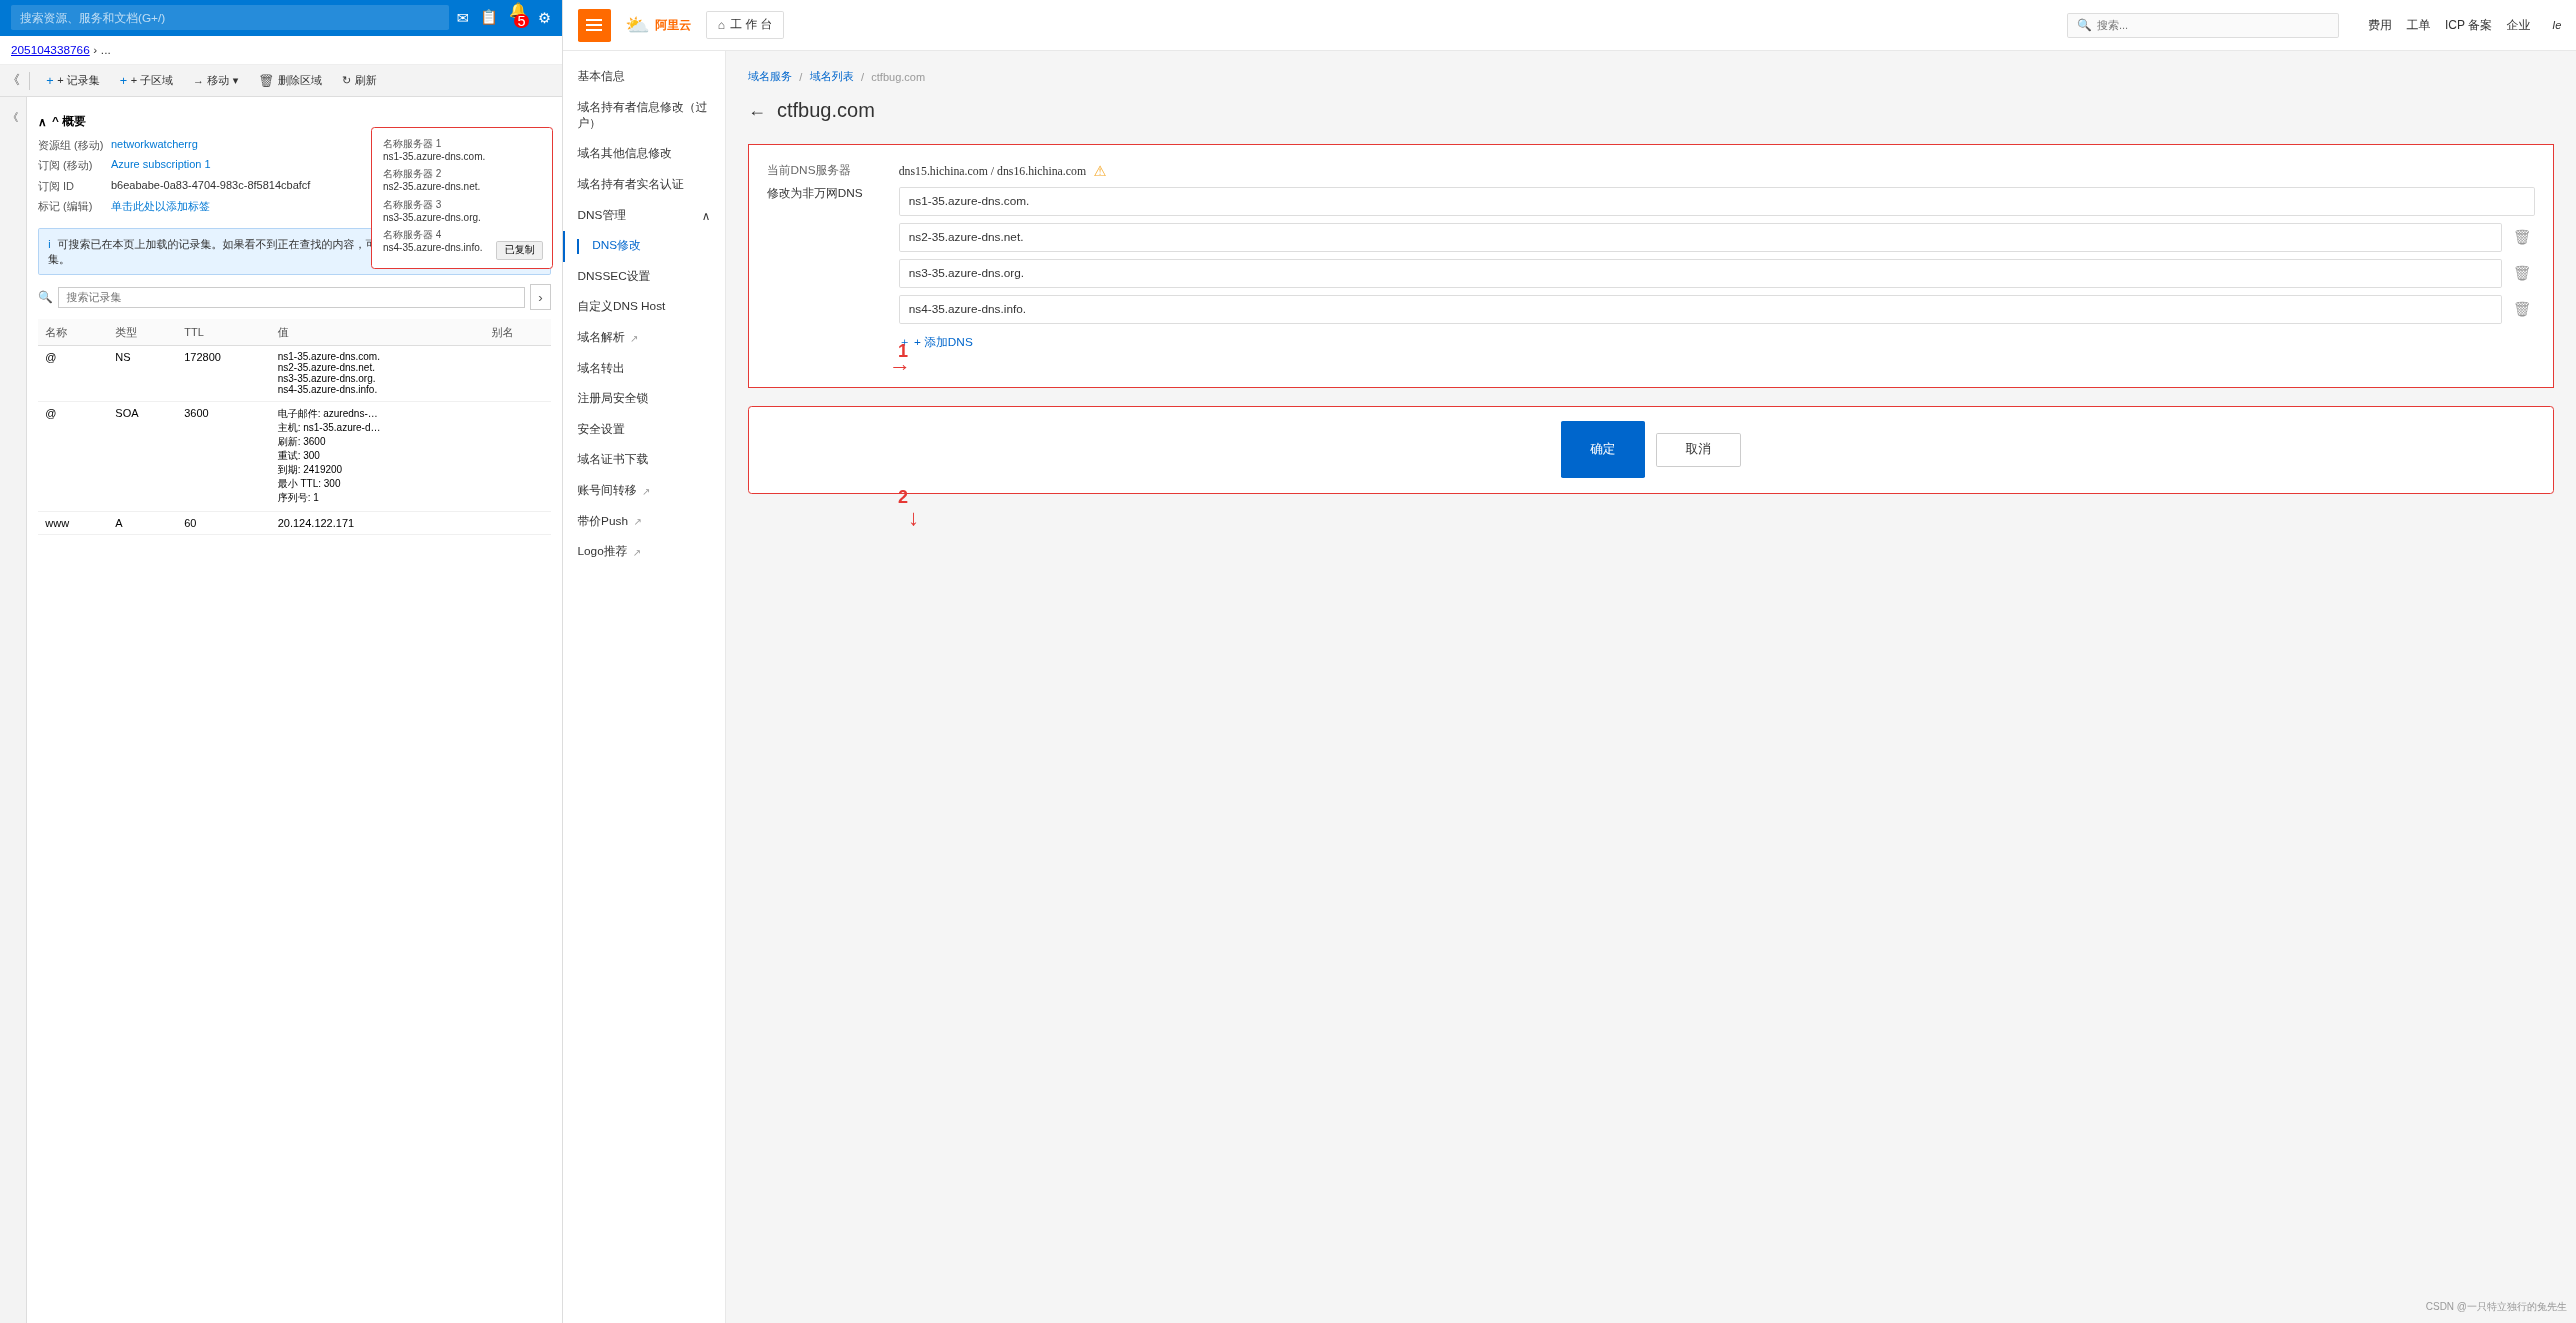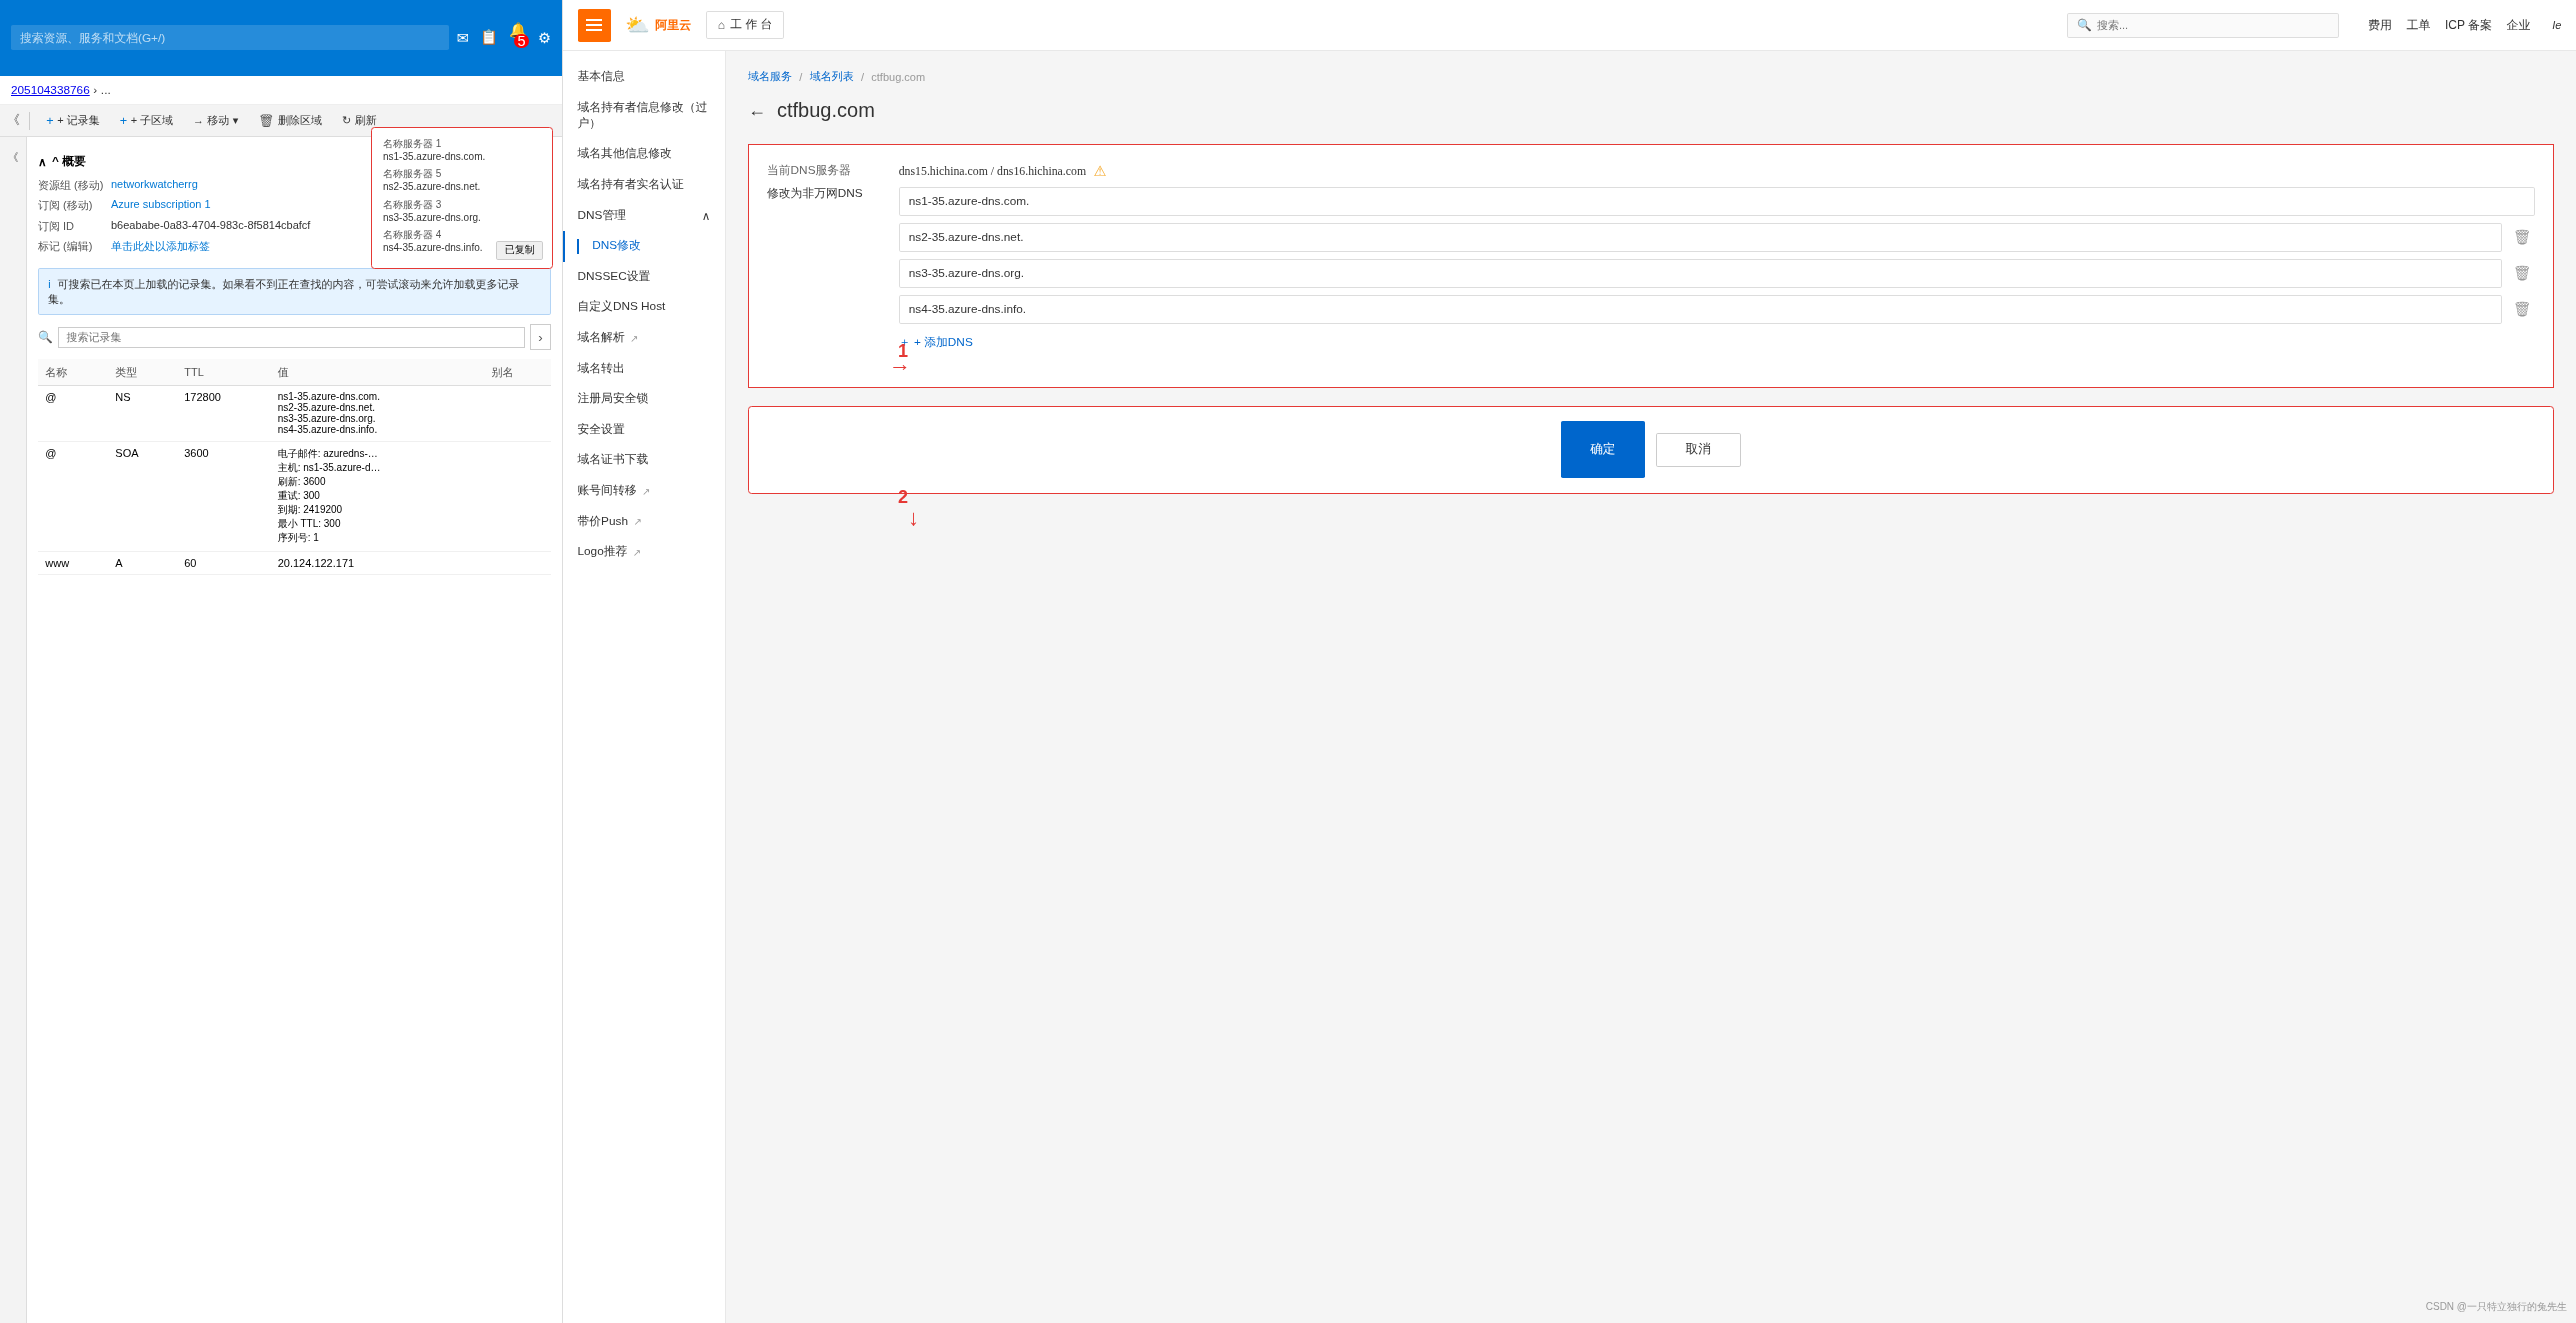--- a/index.html
+++ b/index.html
@@ -10,21 +10,21 @@
       width: 563px;
       height: 100%;
       background: #fff;
       border-right: 0.9px solid #ddd;
       display: flex;
       flex-direction: column;
       position: relative;
     }
     .left-search-bar {
       background: #0078d4;
-      padding: 22px 11px;
+      padding: 2px 11px;
       display: flex;
       align-items: center;
       gap: 7.3px;
     }
     .left-search-input {
       flex: 1;
       background: rgba(255,255,255,0.15);
       border: none;
       color: white;
       padding: 5.4px 9px;
@@ -470,21 +470,21 @@
       </table>
     </div>
   </div>
 
   <div class="ns-box">
     <div class="ns-row">
       <div class="ns-label">名称服务器 1</div>
       <div class="ns-value">ns1-35.azure-dns.com.</div>
     </div>
     <div class="ns-row">
-      <div class="ns-label">名称服务器 5</div>
+      <div class="ns-label">名称服务器 2</div>
       <div class="ns-value">ns2-35.azure-dns.net.</div>
     </div>
     <div class="ns-row">
       <div class="ns-label">名称服务器 3</div>
       <div class="ns-value">ns3-35.azure-dns.org.</div>
     </div>
     <div class="ns-row">
       <div class="ns-label">名称服务器 4</div>
       <div class="ns-value">ns4-35.azure-dns.info.</div>
     </div>

